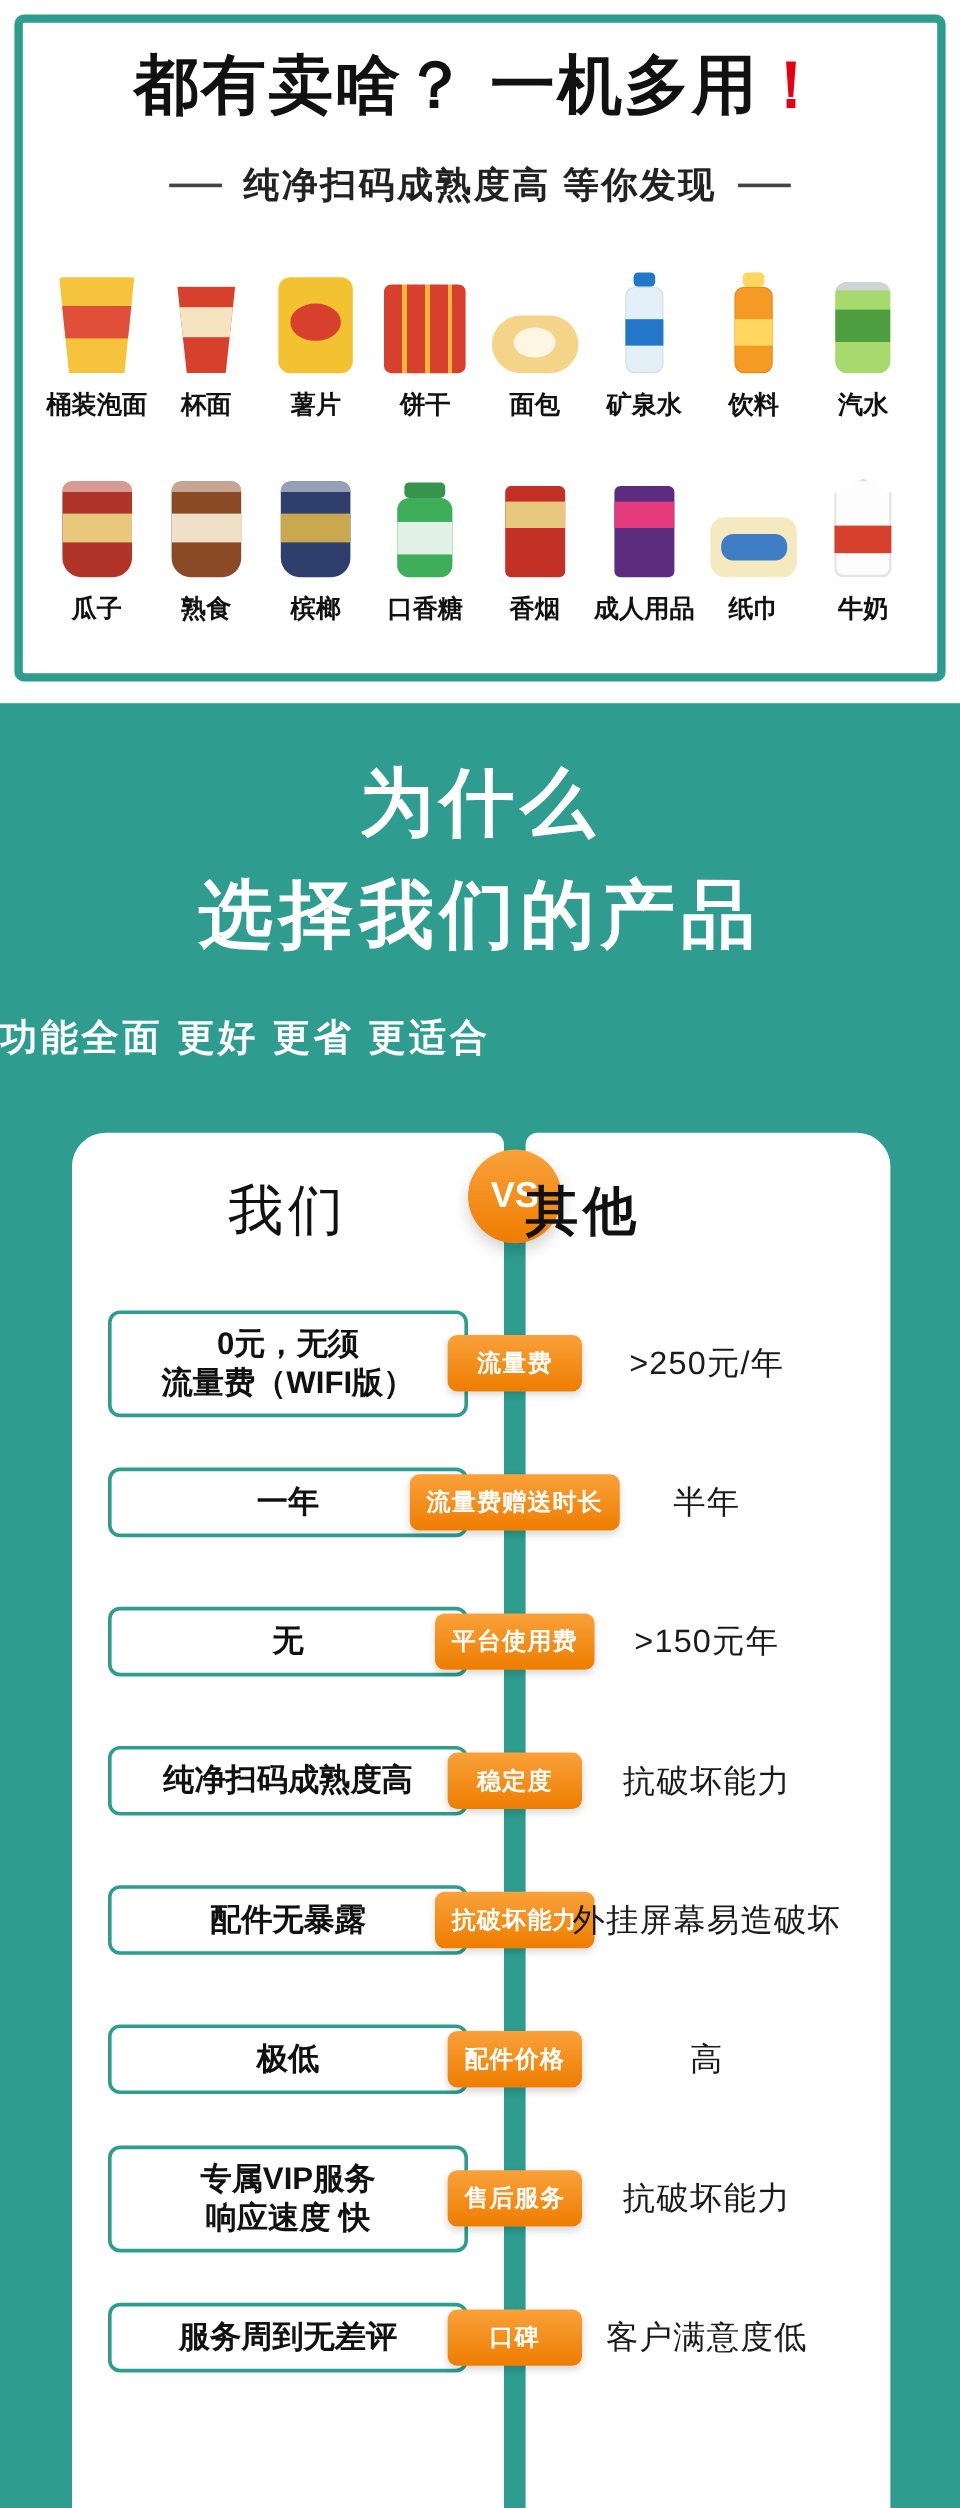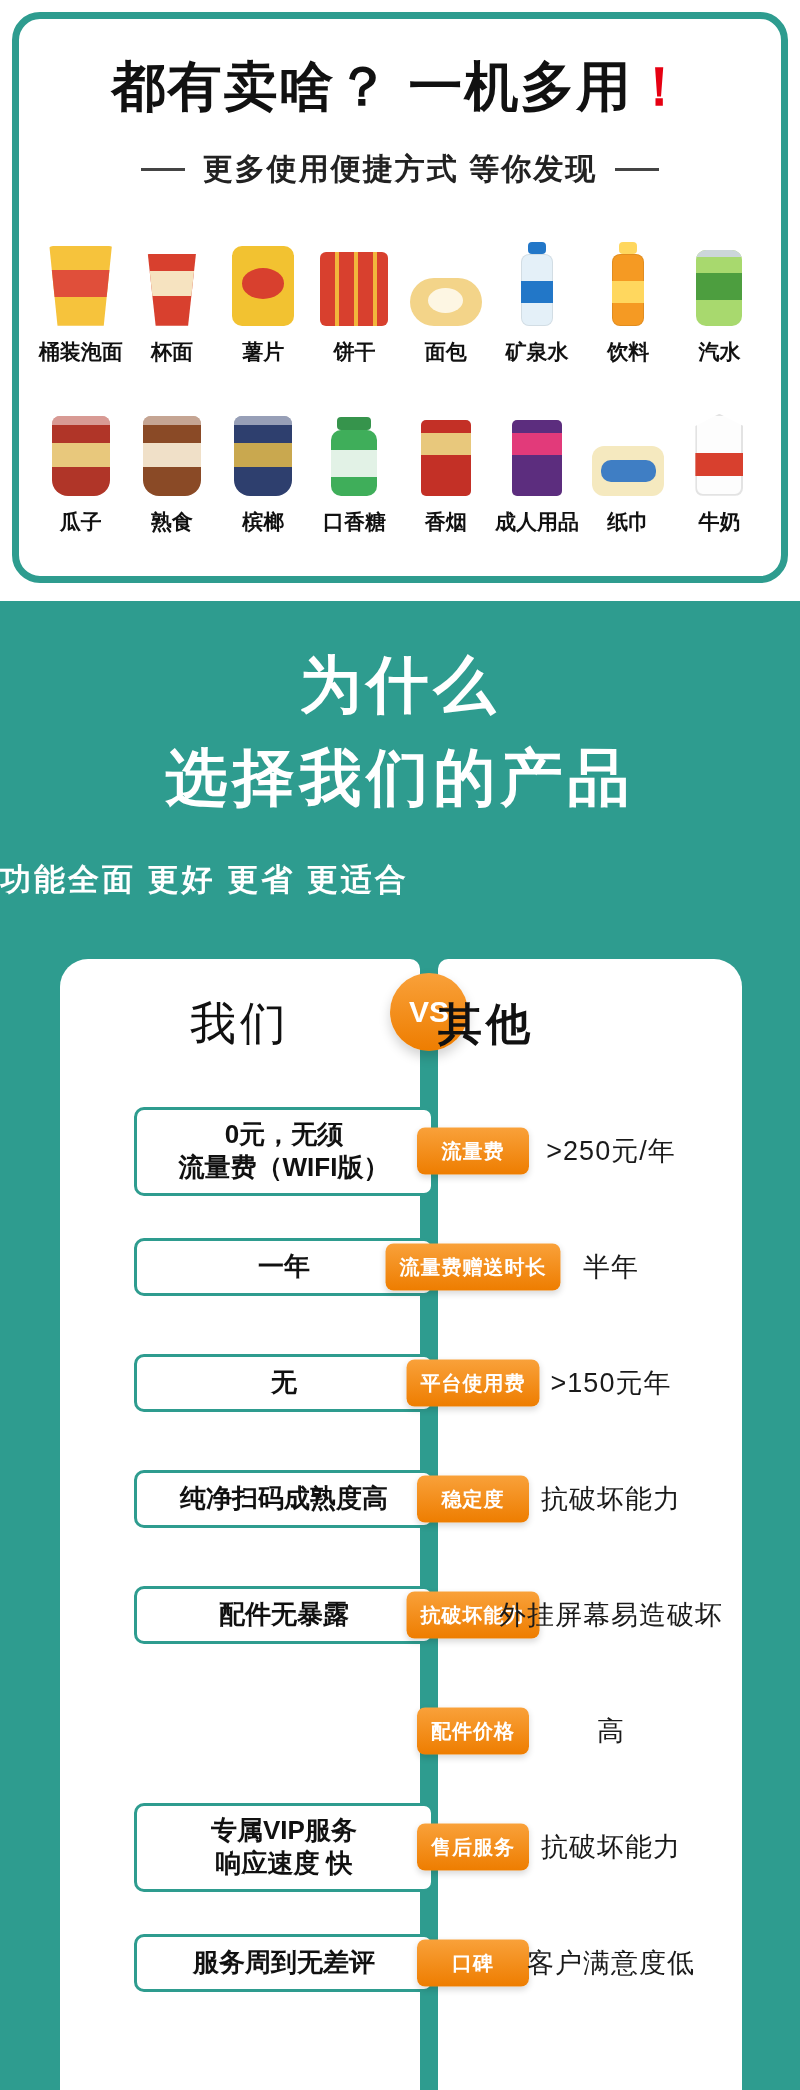--- a/index.html
+++ b/index.html
@@ -11,22 +11,22 @@
   *{box-sizing:border-box;}
   html,body{margin:0;padding:0;}
   body{
     width:800px;height:2090px;overflow:hidden;background:#fff;
     font-family:"Liberation Sans","DejaVu Sans",sans-serif;
     display:flex;flex-direction:column;
   }
 
   
   .card{
-    margin:12px 12px 0;border:7px solid var(--teal);border-radius:28px;
-    background:#fff;padding:35px 12px 40px;
+    margin:12px 12px 0;border:7px solid var(--teal);border-radius:8px;
+    background:#fff;padding:20px 12px 40px;
   }
   .card-title{
     text-align:center;font-size:54px;font-weight:900;color:#111;
     letter-spacing:2px;line-height:1.2;white-space:nowrap;
   }
   .card-title .mark{color:var(--red);}
   .card-sub{
     display:flex;align-items:center;justify-content:center;gap:18px;
     margin-top:30px;font-size:30px;font-weight:700;color:#222;letter-spacing:2px;
   }
@@ -89,21 +89,21 @@
   .hdr-theirs{position:absolute;left:378px;right:0;top:36px;font-size:44px;font-weight:800;color:#111;letter-spacing:4px;}
   .vs-circle{
     position:absolute;left:369px;top:14px;transform:translateX(-50%);
     width:78px;height:78px;border-radius:50%;
     background:linear-gradient(180deg,var(--orange-a),var(--orange-b));
     color:#fff;font-size:30px;font-weight:800;
     display:flex;align-items:center;justify-content:center;
     box-shadow:0 6px 12px rgba(0,0,0,.18);
   }
 
-  .rows{margin-top:30px;padding-left:44px;}
+  .rows{margin-top:30px;}
   .vs-row{position:relative;height:116px;display:flex;align-items:center;}
   .ours-zone{width:360px;display:flex;justify-content:center;}
   .ours-box{
     width:300px;min-height:58px;border:3px solid var(--teal);border-radius:10px;
     background:#fff;display:flex;align-items:center;justify-content:center;
     text-align:center;font-size:26px;font-weight:800;color:#111;line-height:1.3;
     padding:8px 8px;white-space:pre-line;
   }
   .badge{
     position:absolute;left:369px;top:50%;transform:translate(-50%,-50%);
@@ -120,21 +120,21 @@
 </style>
 </head>
 <body>
 
 <div class="card">
   <div class="card-title">
     <span>都有卖啥？ 一机多用</span><span class="mark">！</span>
   </div>
   <div class="card-sub">
     <span class="dash"></span>
-    <span>更多使用便捷方式 等你发现</span>
+    <span>纯净扫码成熟度高 等你发现</span>
     <span class="dash"></span>
   </div>
   <div class="pgrid">
   <div class="p-cell">
     <div class="thumb s-bucket" style="--c: #f6c33c; --a: #e04f3a;">
       <div class="body">
         <div class="band"></div>
       </div>
     </div>
     <div class="p-label">桶装泡面</div>
@@ -328,20 +328,23 @@
 
   <div class="vs-row">
     <div class="ours-zone">
       <div class="ours-box">配件无暴露</div>
     </div>
     <div class="badge">抗破坏能力</div>
     <div class="theirs">外挂屏幕易造破坏</div>
   </div>
 
   <div class="vs-row">
+    <div class="ours-zone">
+      <div class="ours-box">极低</div>
+    </div>
     <div class="badge">配件价格</div>
     <div class="theirs">高</div>
   </div>
 
   <div class="vs-row">
     <div class="ours-zone">
       <div class="ours-box">专属VIP服务
 响应速度 快</div>
     </div>
     <div class="badge">售后服务</div>

